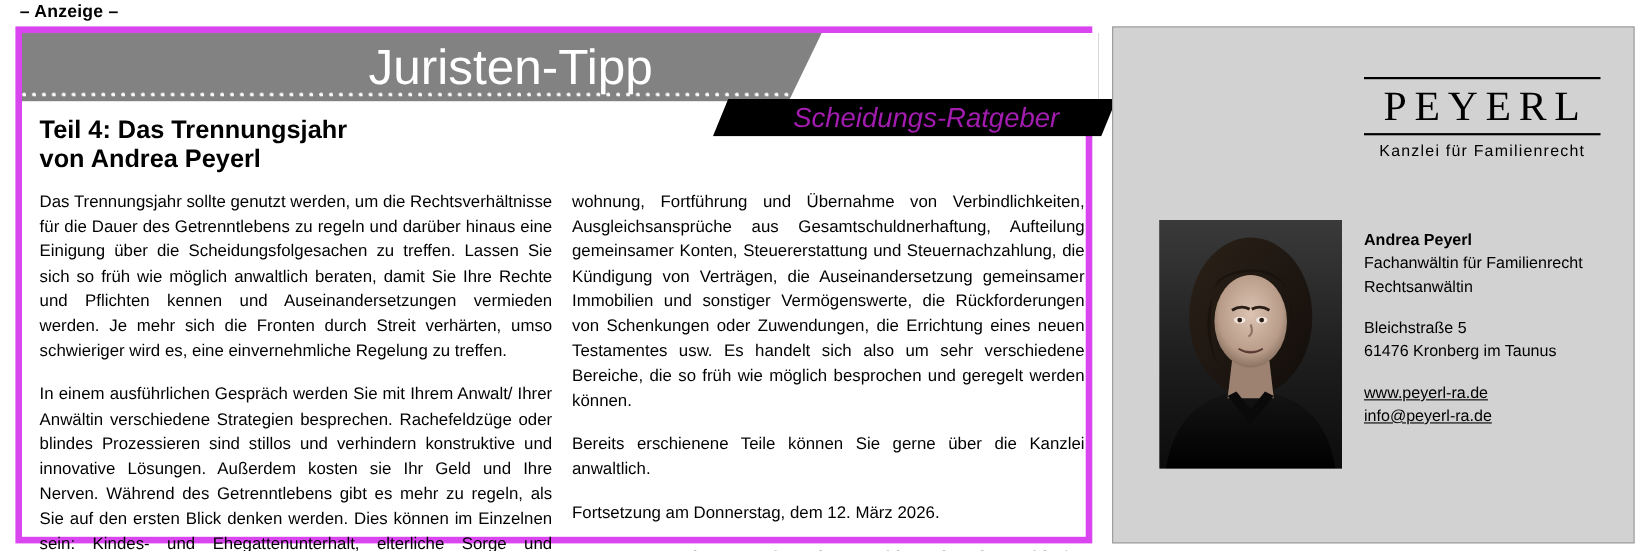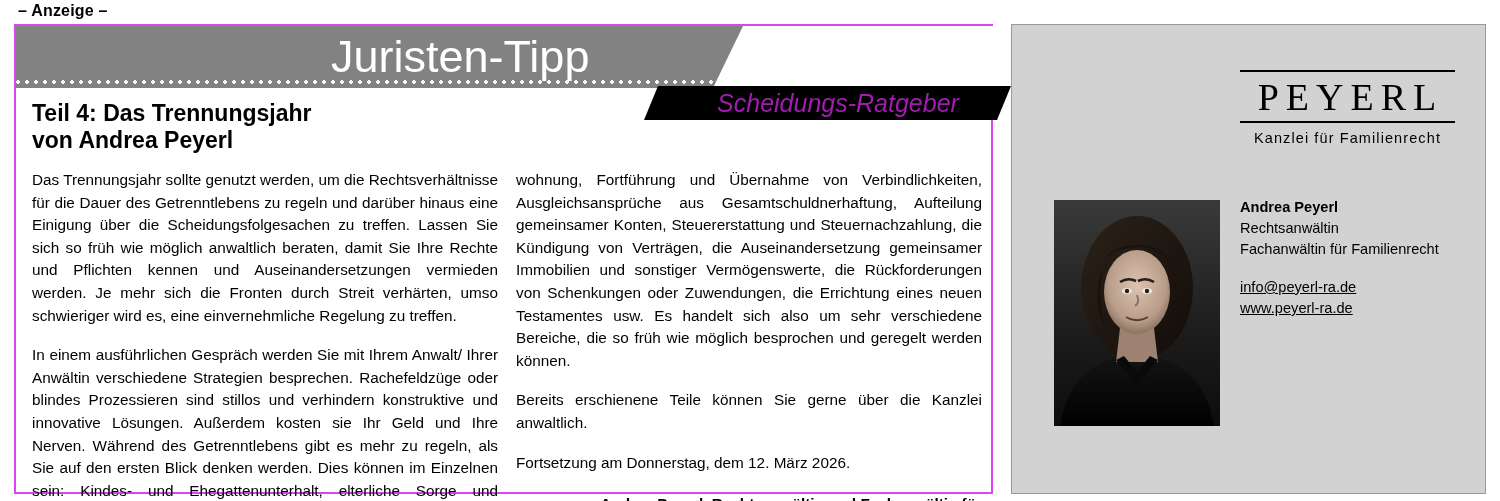--- a/index.html
+++ b/index.html
@@ -31,21 +31,21 @@
     letter-spacing: 0.2px;
   }
 
   
   .ad-frame {
     position: absolute;
     left: 14px;
     top: 24px;
     width: 979px;
     height: 470px;
-    border: 2px solid #d946ef;
+    border: 6px solid #d946ef;
     box-sizing: border-box;
     background: #ffffff;
   }
 
   
   .header-band {
     position: absolute;
     left: 0px;
     top: 0px;
     width: 979px;
@@ -192,21 +192,21 @@
     height: 226px;
     overflow: hidden;
     background: #1a1a1a;
   }
   .portrait svg { display: block; }
 
   
   .contact {
     position: absolute;
     left: 228px;
-    top: 172px;
+    top: 184px;
     width: 240px;
     font-size: 14.6px;
     line-height: 21px;
   }
   .contact .name { font-weight: bold; }
   .contact .block { margin-bottom: 17px; }
   .contact a {
     color: #000;
     text-decoration: underline;
     display: block;
@@ -309,23 +309,27 @@
         <path d="M72 117 q11 8 22 0 q-11 4 -22 0 Z" fill="#6e4b44"></path>
         <path d="M72 117 q11 7 22 0" stroke="#5a3a34" stroke-width="1.6" fill="none"></path>
 
         <path d="M62 160 L83 186 L104 160 L96 156 L83 172 L70 156 Z" fill="#0a0a0a"></path>
       </svg>
     </div>
 
     <div class="contact">
       <div class="block">
         <div class="name">Andrea Peyerl</div>
+        <div>Fachanwältin für Familienrecht</div>
         <div>Rechtsanwältin</div>
-        <div>Fachanwältin für Familienrecht</div>
+      </div>
+      <div class="block">
+        <div>Bleichstraße 5</div>
+        <div>61476 Kronberg im Taunus</div>
       </div>
       <div>
+        <a href="#">www.peyerl-ra.de</a>
         <a href="#">info@peyerl-ra.de</a>
-        <a href="#">www.peyerl-ra.de</a>
       </div>
     </div>
 
   </div>
 </div>
 
 </body></html>

